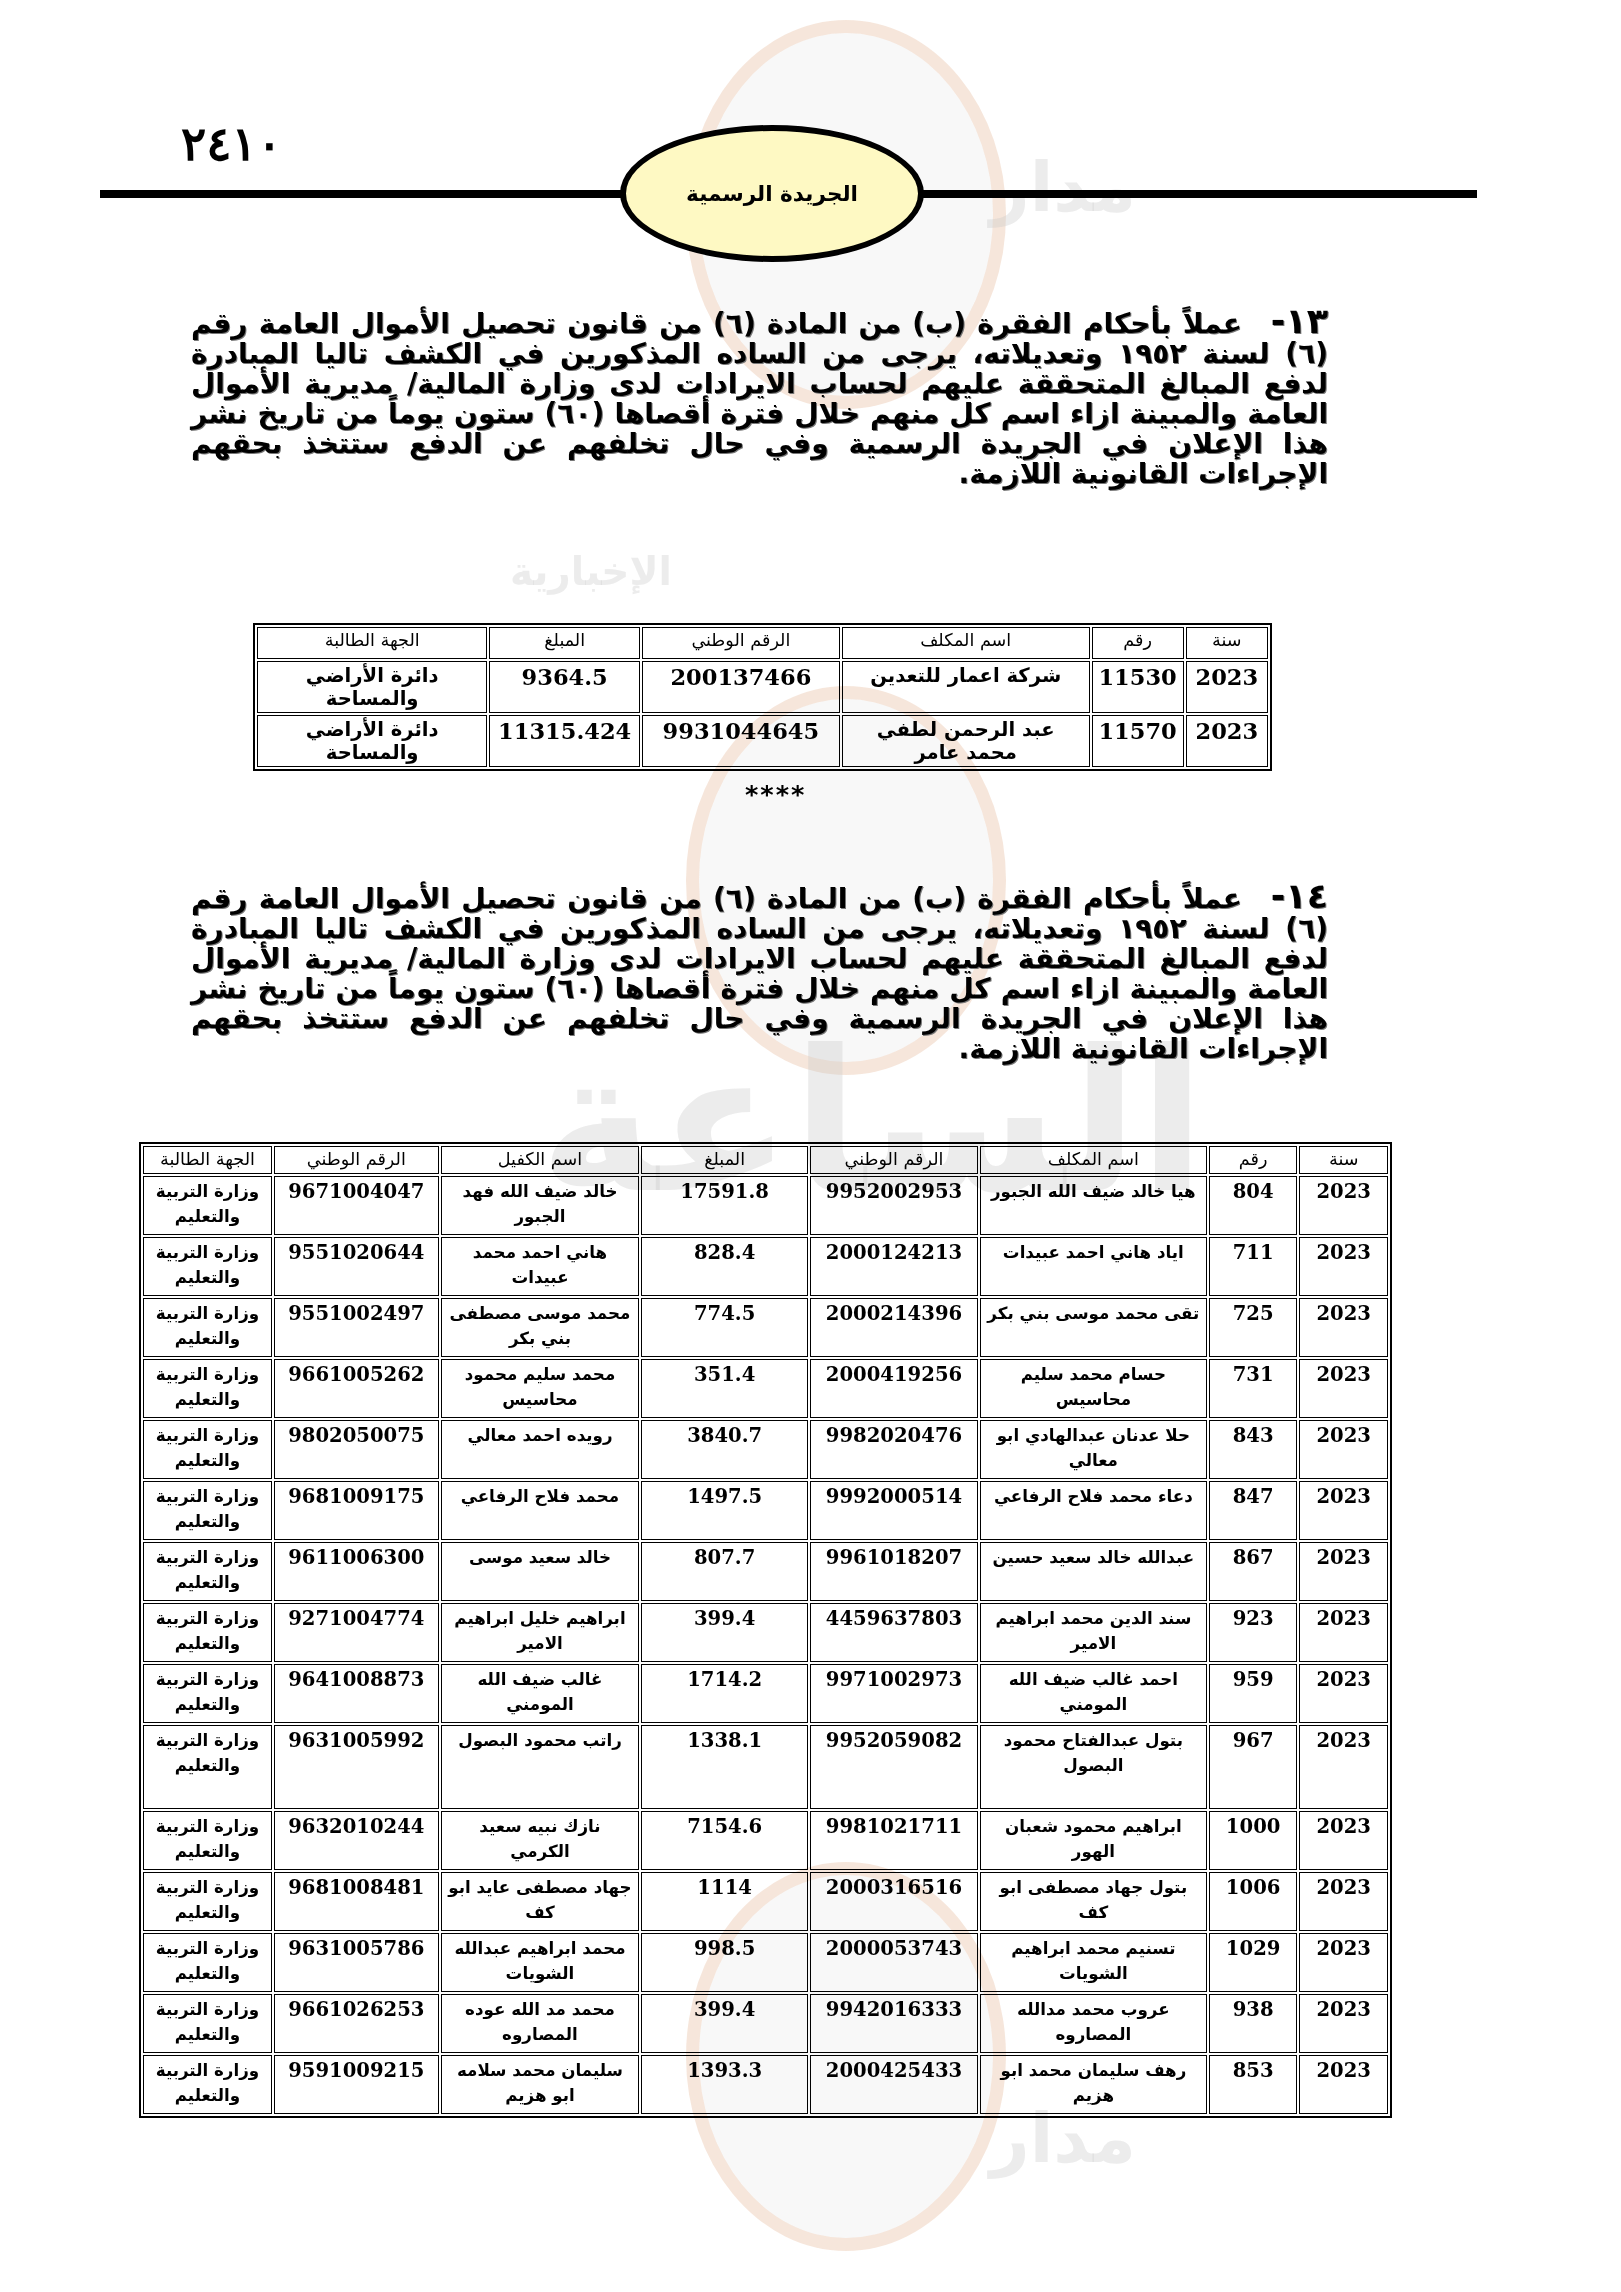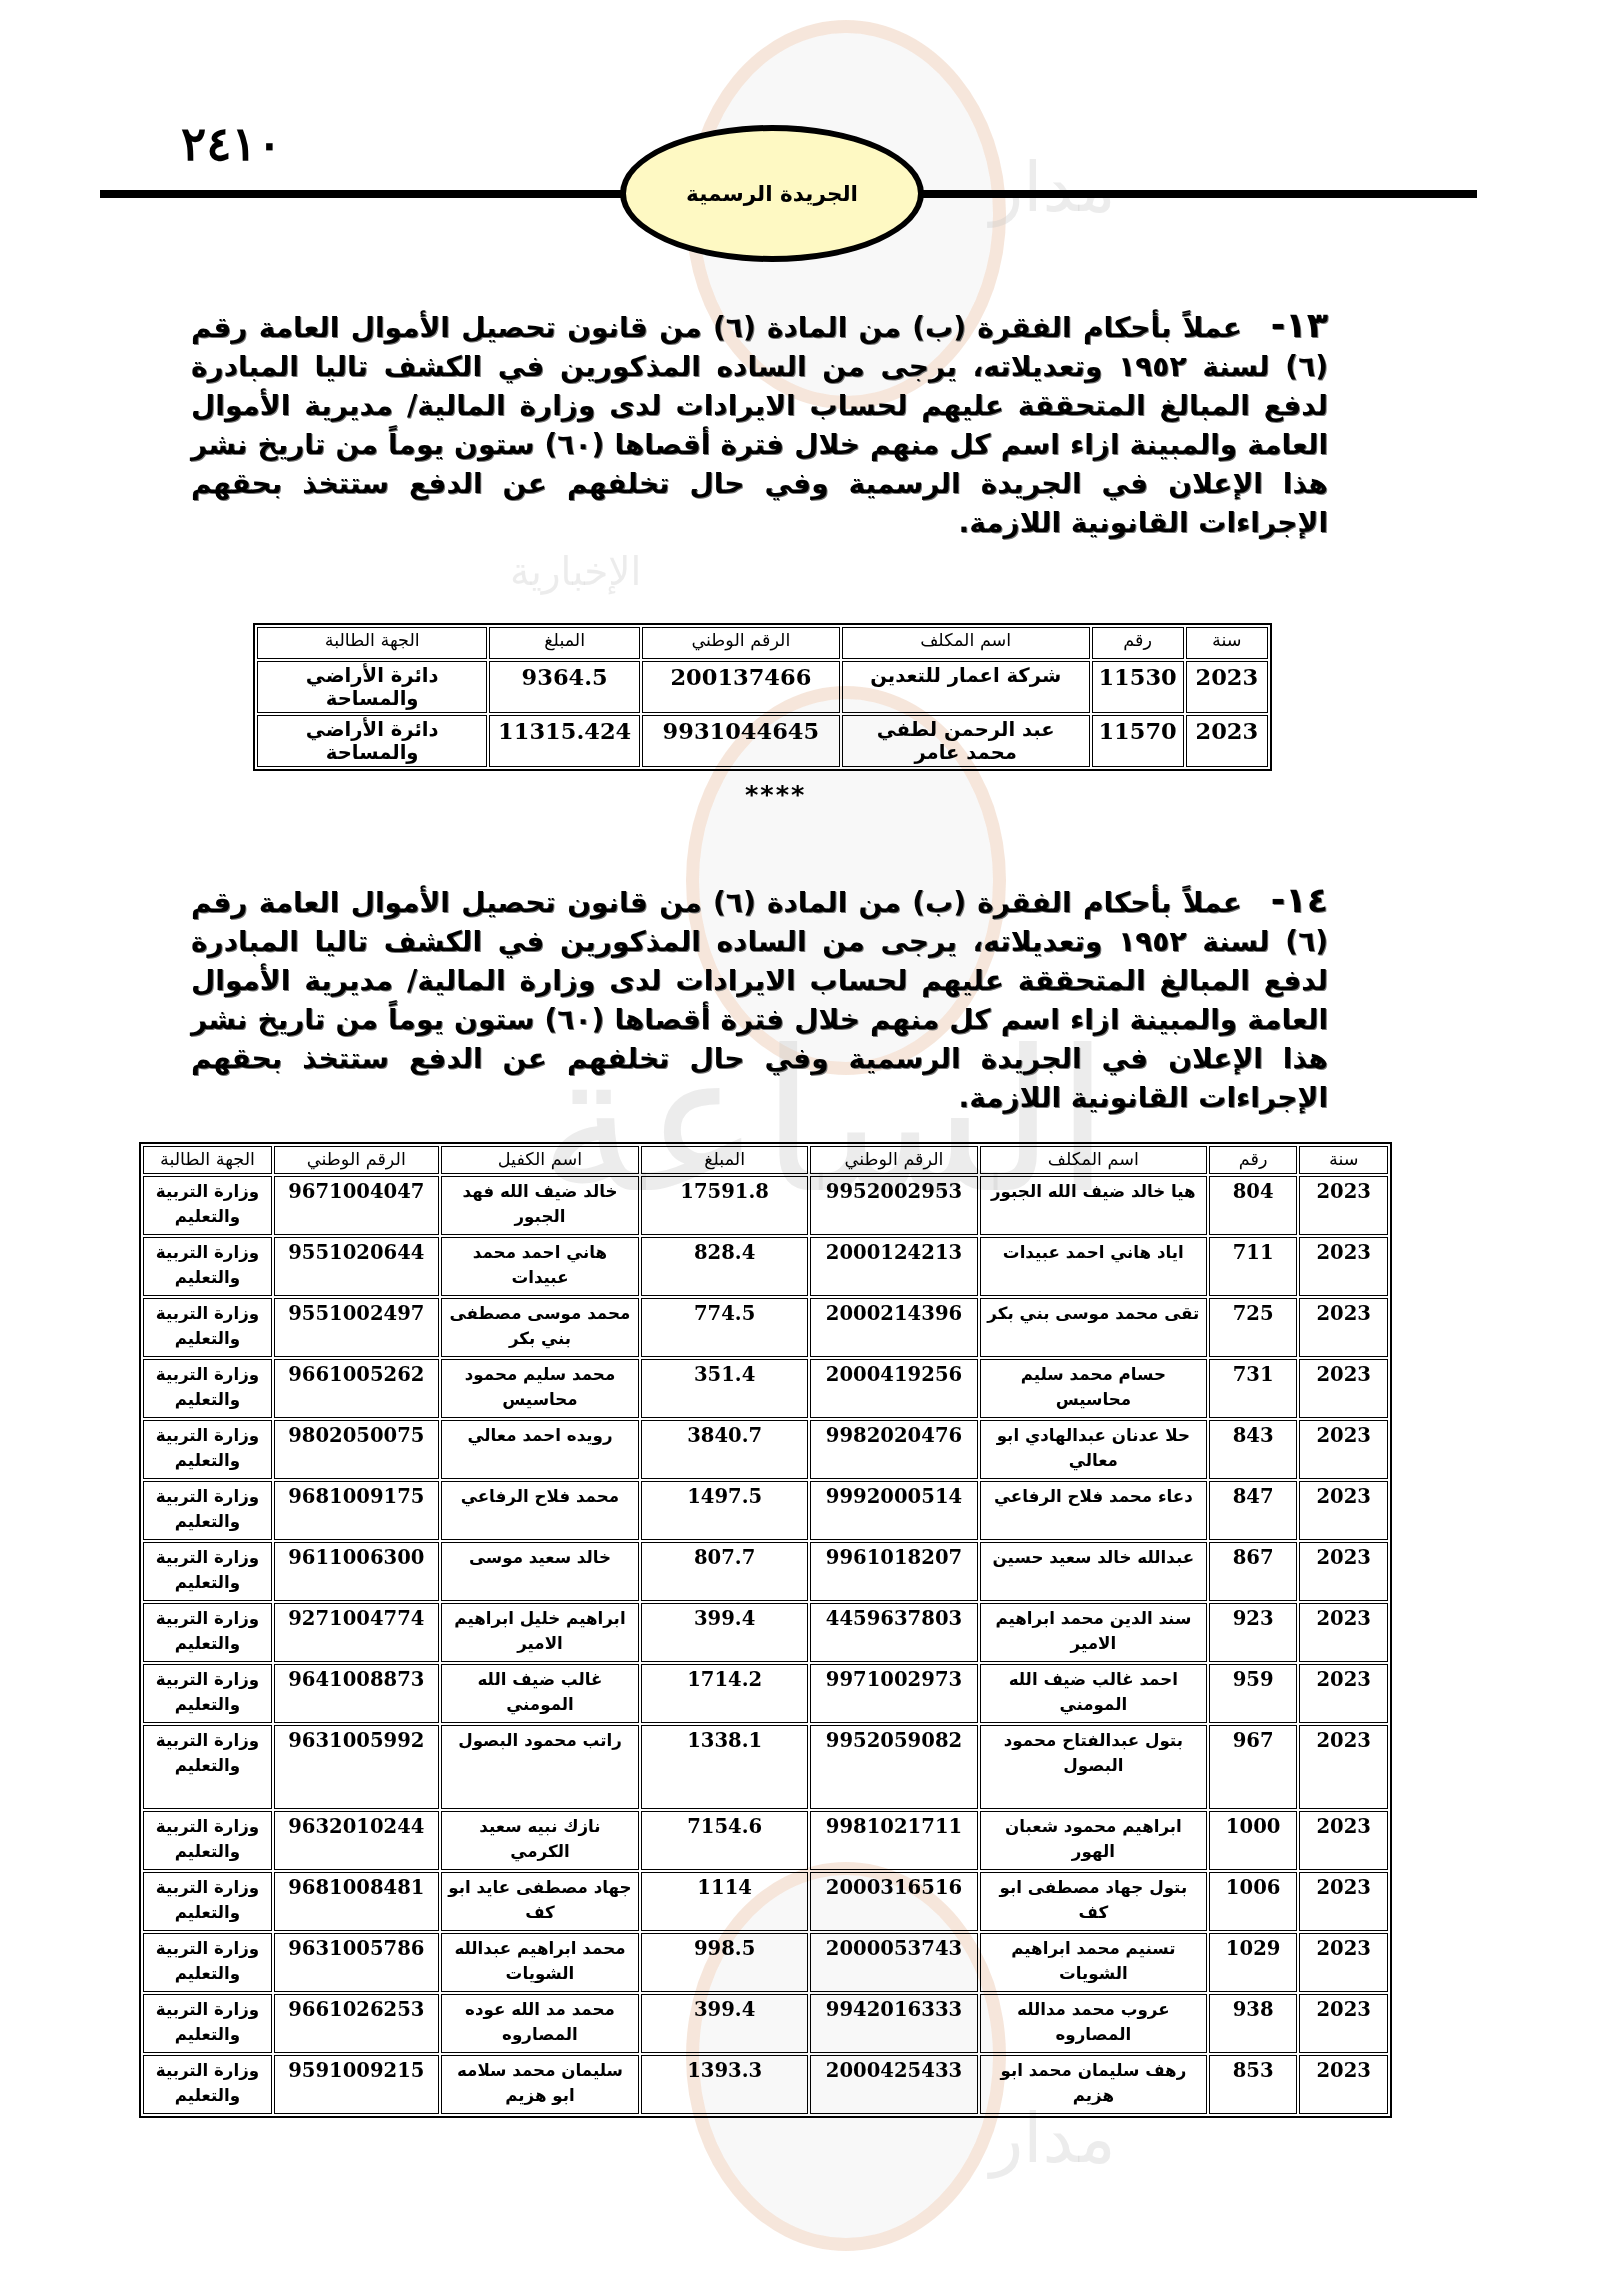--- a/index.html
+++ b/index.html
@@ -8,42 +8,42 @@
       background: #ffffff; color: #000;
       font-family: "DejaVu Sans", "Liberation Sans", sans-serif;
     }
     .watermark { position: absolute; pointer-events: none; z-index: 0; }
     .wm-clock {
       width: 294px; height: 363px; border-radius: 50%;
       border: 13.7px solid rgba(240,150,90,0.18);
       background: rgba(235,235,235,0.35);
     }
     .wm-text {
-      font-family: "DejaVu Sans", sans-serif; font-weight: normal;
+      font-family: "DejaVu Sans", sans-serif; font-weight: bold;
       color: rgba(200,200,200,0.35); direction: rtl;
     }
     .page-number {
       position: absolute; left: 181px; top: 116px;
       font-family: "DejaVu Serif", serif; font-weight: bold; font-size: 47px;
       letter-spacing: 2px; z-index: 2;
     }
     .header-rule {
       position: absolute; left: 100px; top: 190px; width: 1377px; height: 7.8px;
       background: #000; z-index: 2;
     }
     .header-oval {
       position: absolute; left: 620px; top: 125px; width: 304px; height: 137px;
       border: 6.9px solid #000; border-radius: 50%; background: #fef9c3; z-index: 3;
       display: flex; align-items: center; justify-content: center;
       box-sizing: border-box;
     }
     .header-oval span { font-weight: bold; font-size: 21.6px; direction: rtl; }
     .notice {
       position: absolute; direction: rtl; text-align: justify;
-      font-weight: bold; font-size: 28px; line-height: 39px; z-index: 2;
+      font-weight: bold; font-size: 28px; line-height: 30px; z-index: 2;
       text-shadow: 1px 1px 0 #777;
     }
     .notice .num { font-size: 35px; margin-left: 17.6px; }
     .separator {
       position: absolute; left: 745px; top: 779px; font-weight: bold; font-size: 25.5px;
       z-index: 2; letter-spacing: 2px;
     }
     table.ledger {
       position: absolute; border-collapse: separate; border-spacing: 2px;
       border: 2.9px double #000; direction: rtl; z-index: 2; background: transparent;

